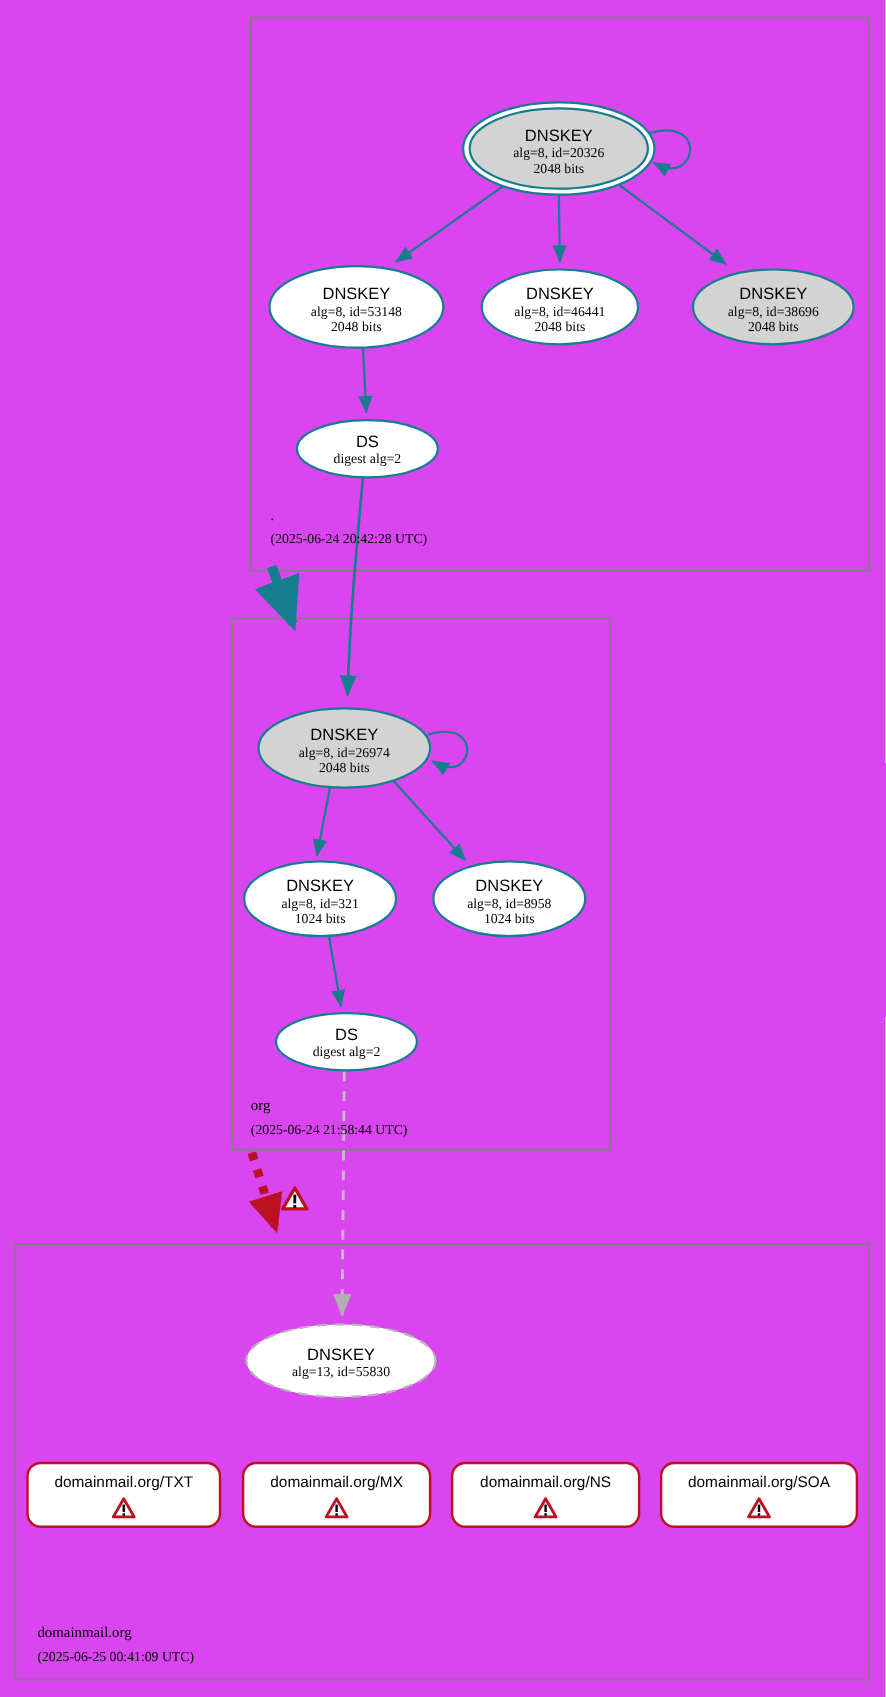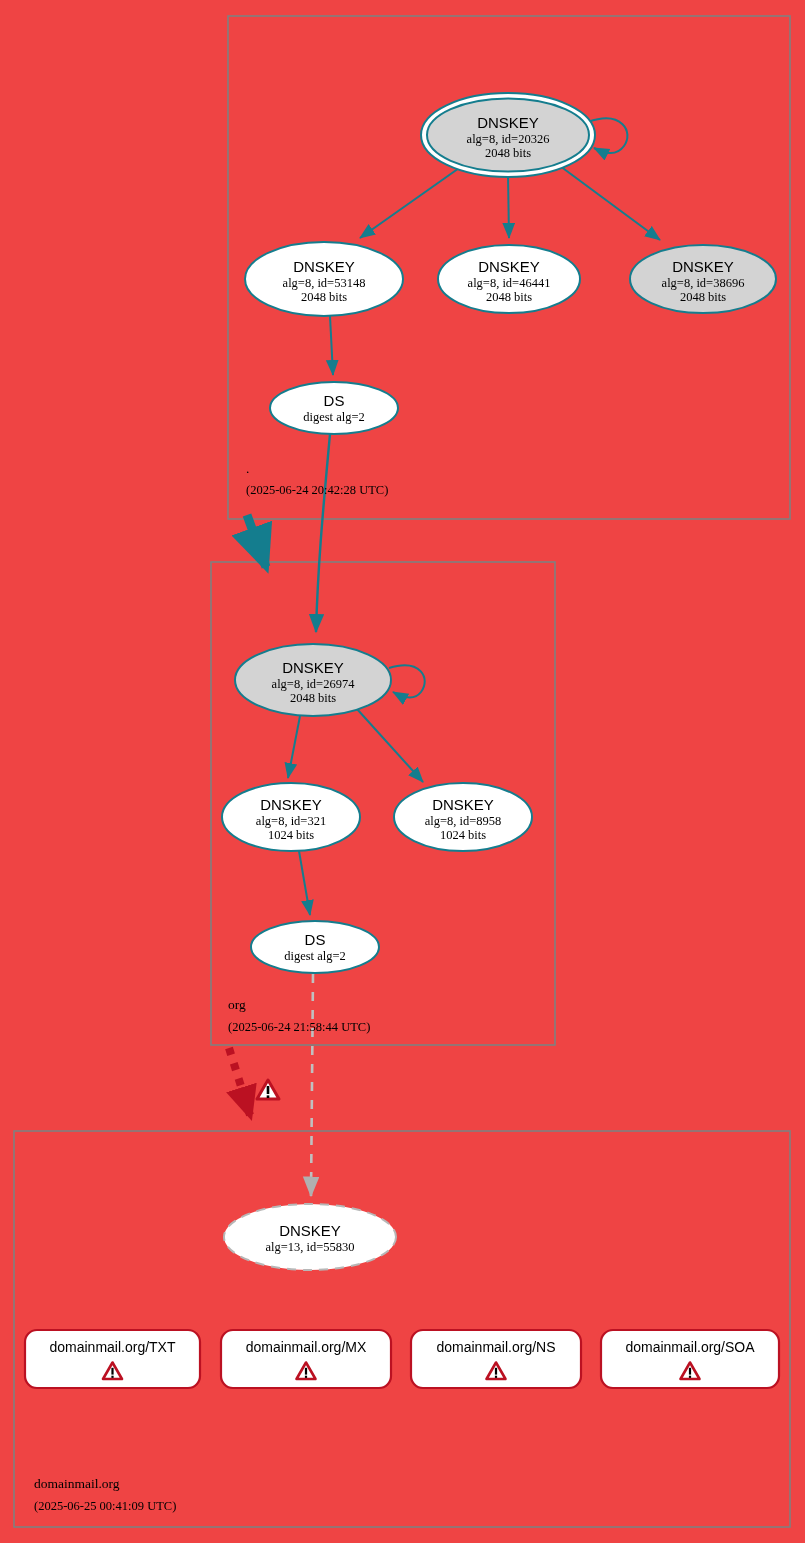--- a/index.html
+++ b/index.html
@@ -7,21 +7,21 @@
     padding: 0;
     background: #ffffff;
   }
   body {
     font-family: "Liberation Sans", sans-serif;
   }
   #canvas {
     position: relative;
     width: 805px;
     height: 1543px;
-    background: #ef4444;
+    background: #d946ef;
     overflow: hidden;
   }
   svg.layer {
     position: absolute;
     top: 0;
     left: 0;
     width: 805px;
     height: 1543px;
   }
   .node-title {

